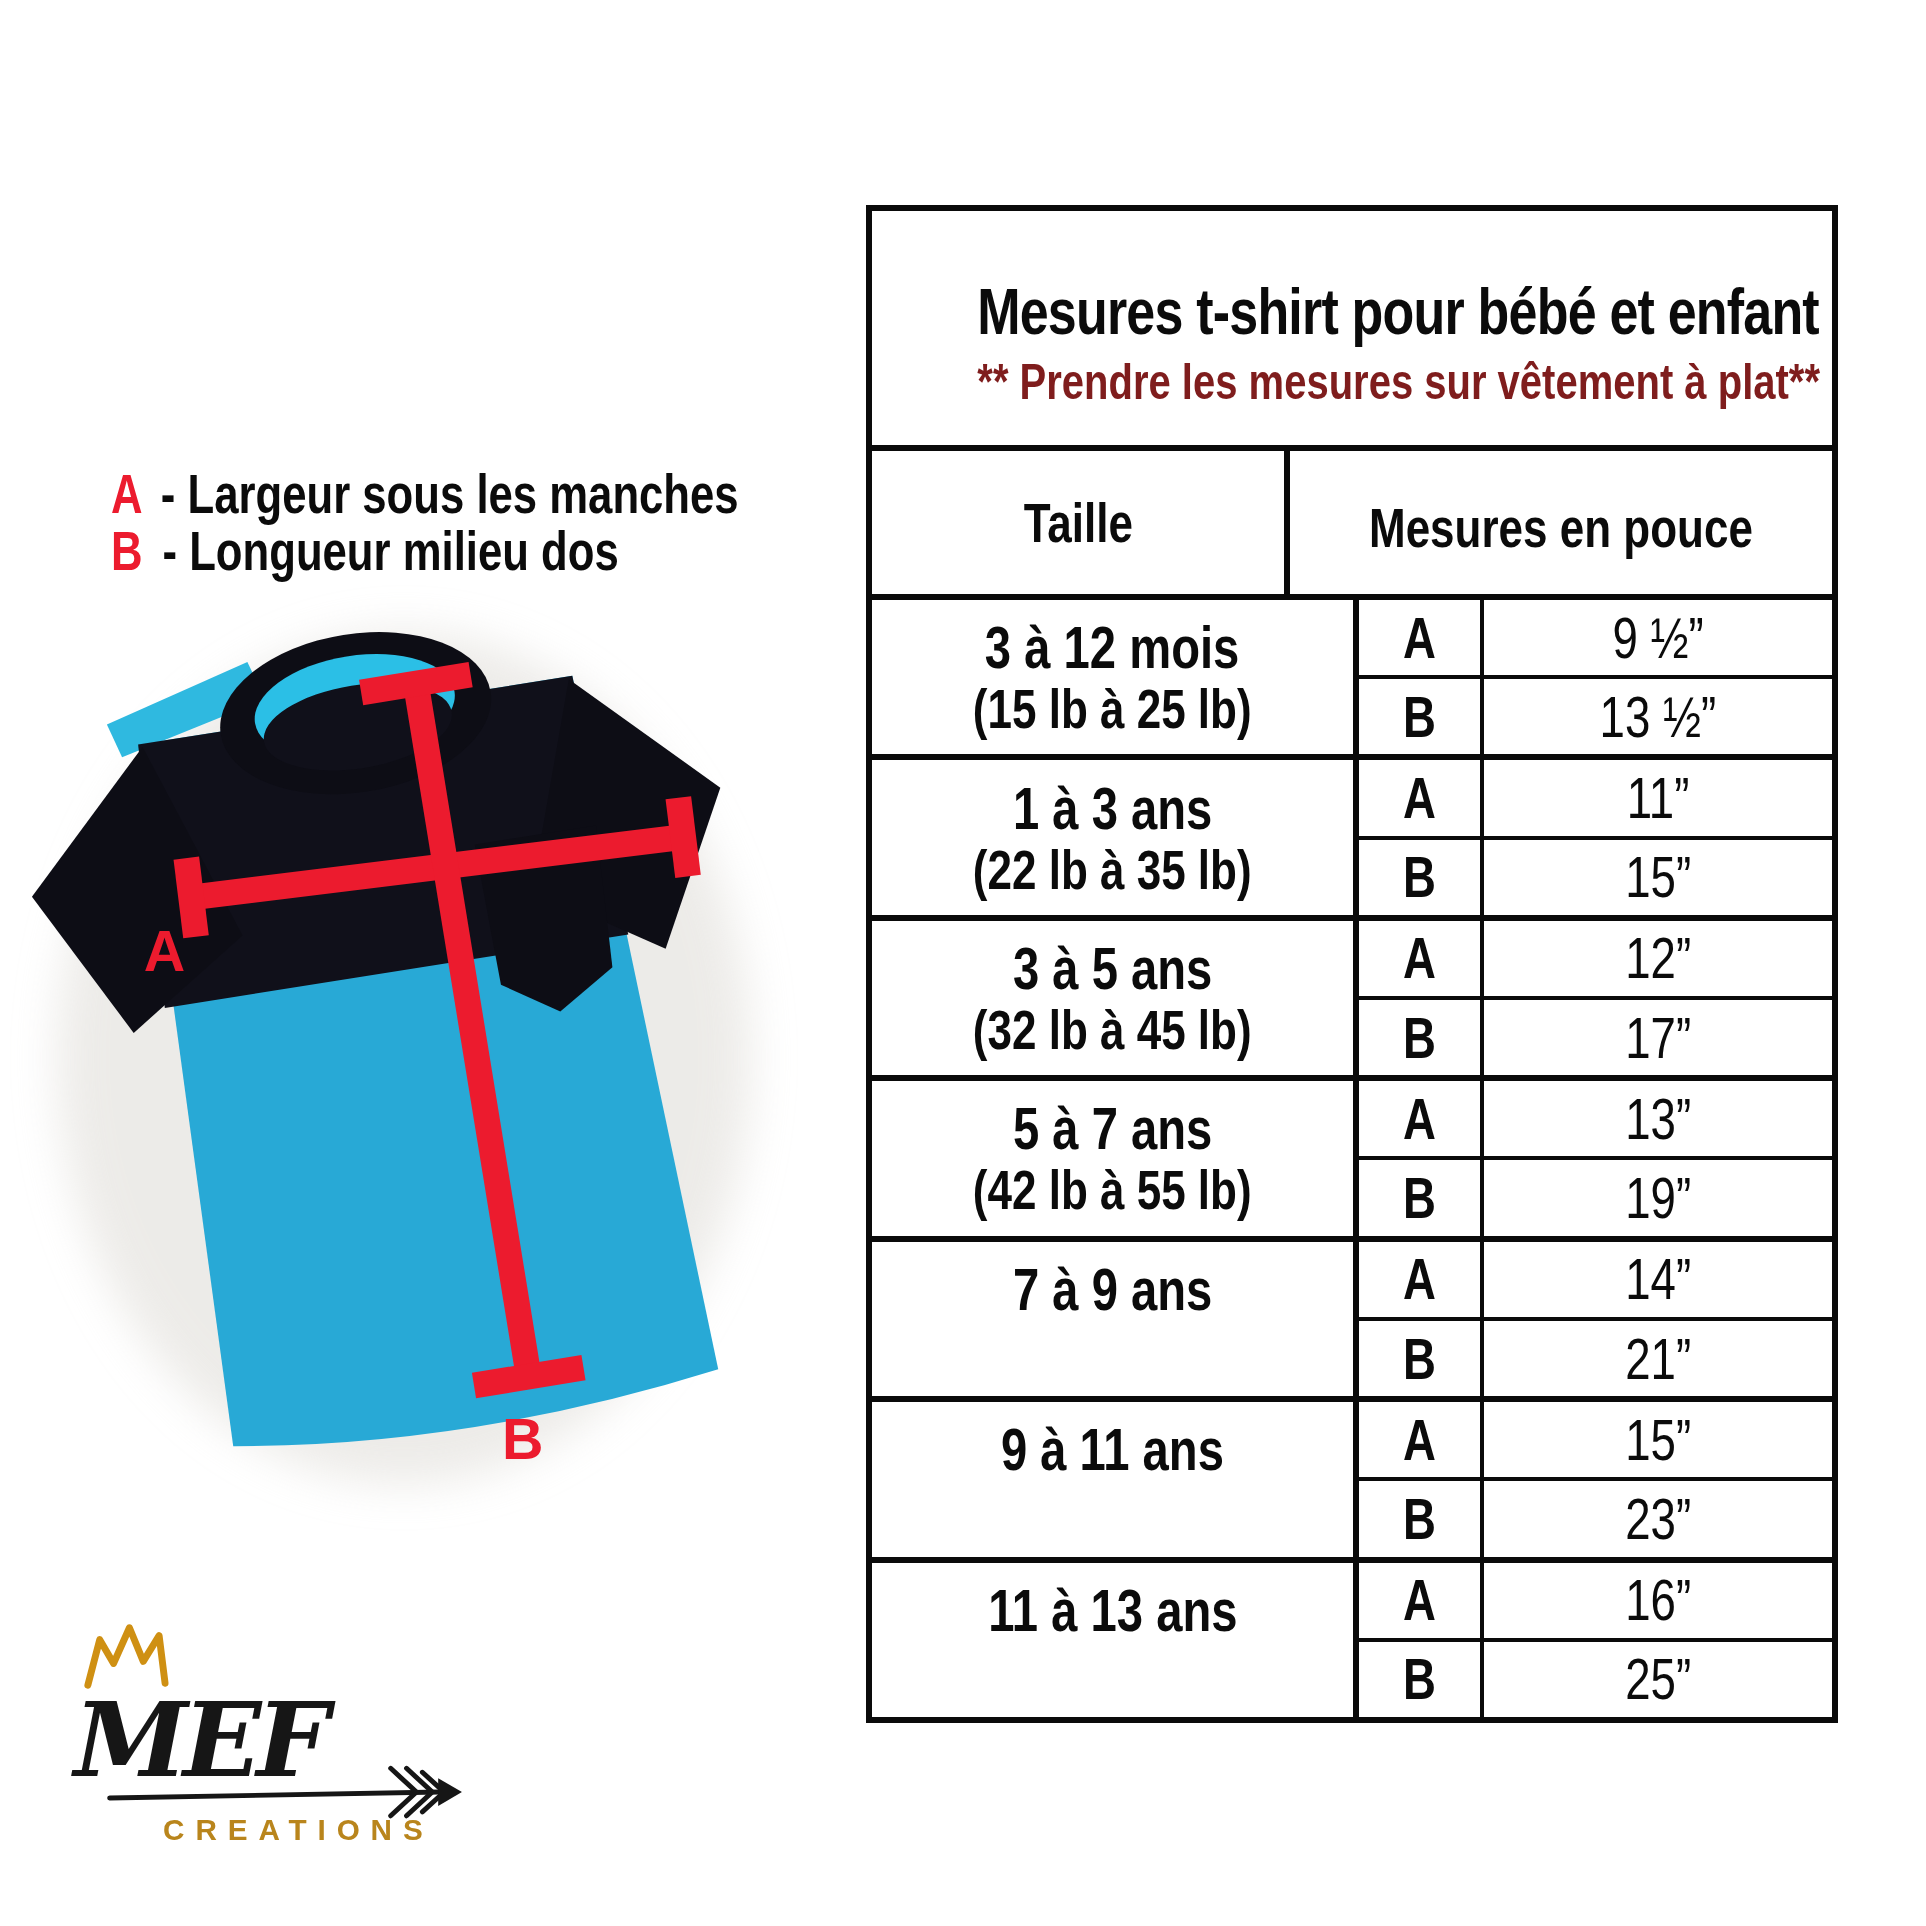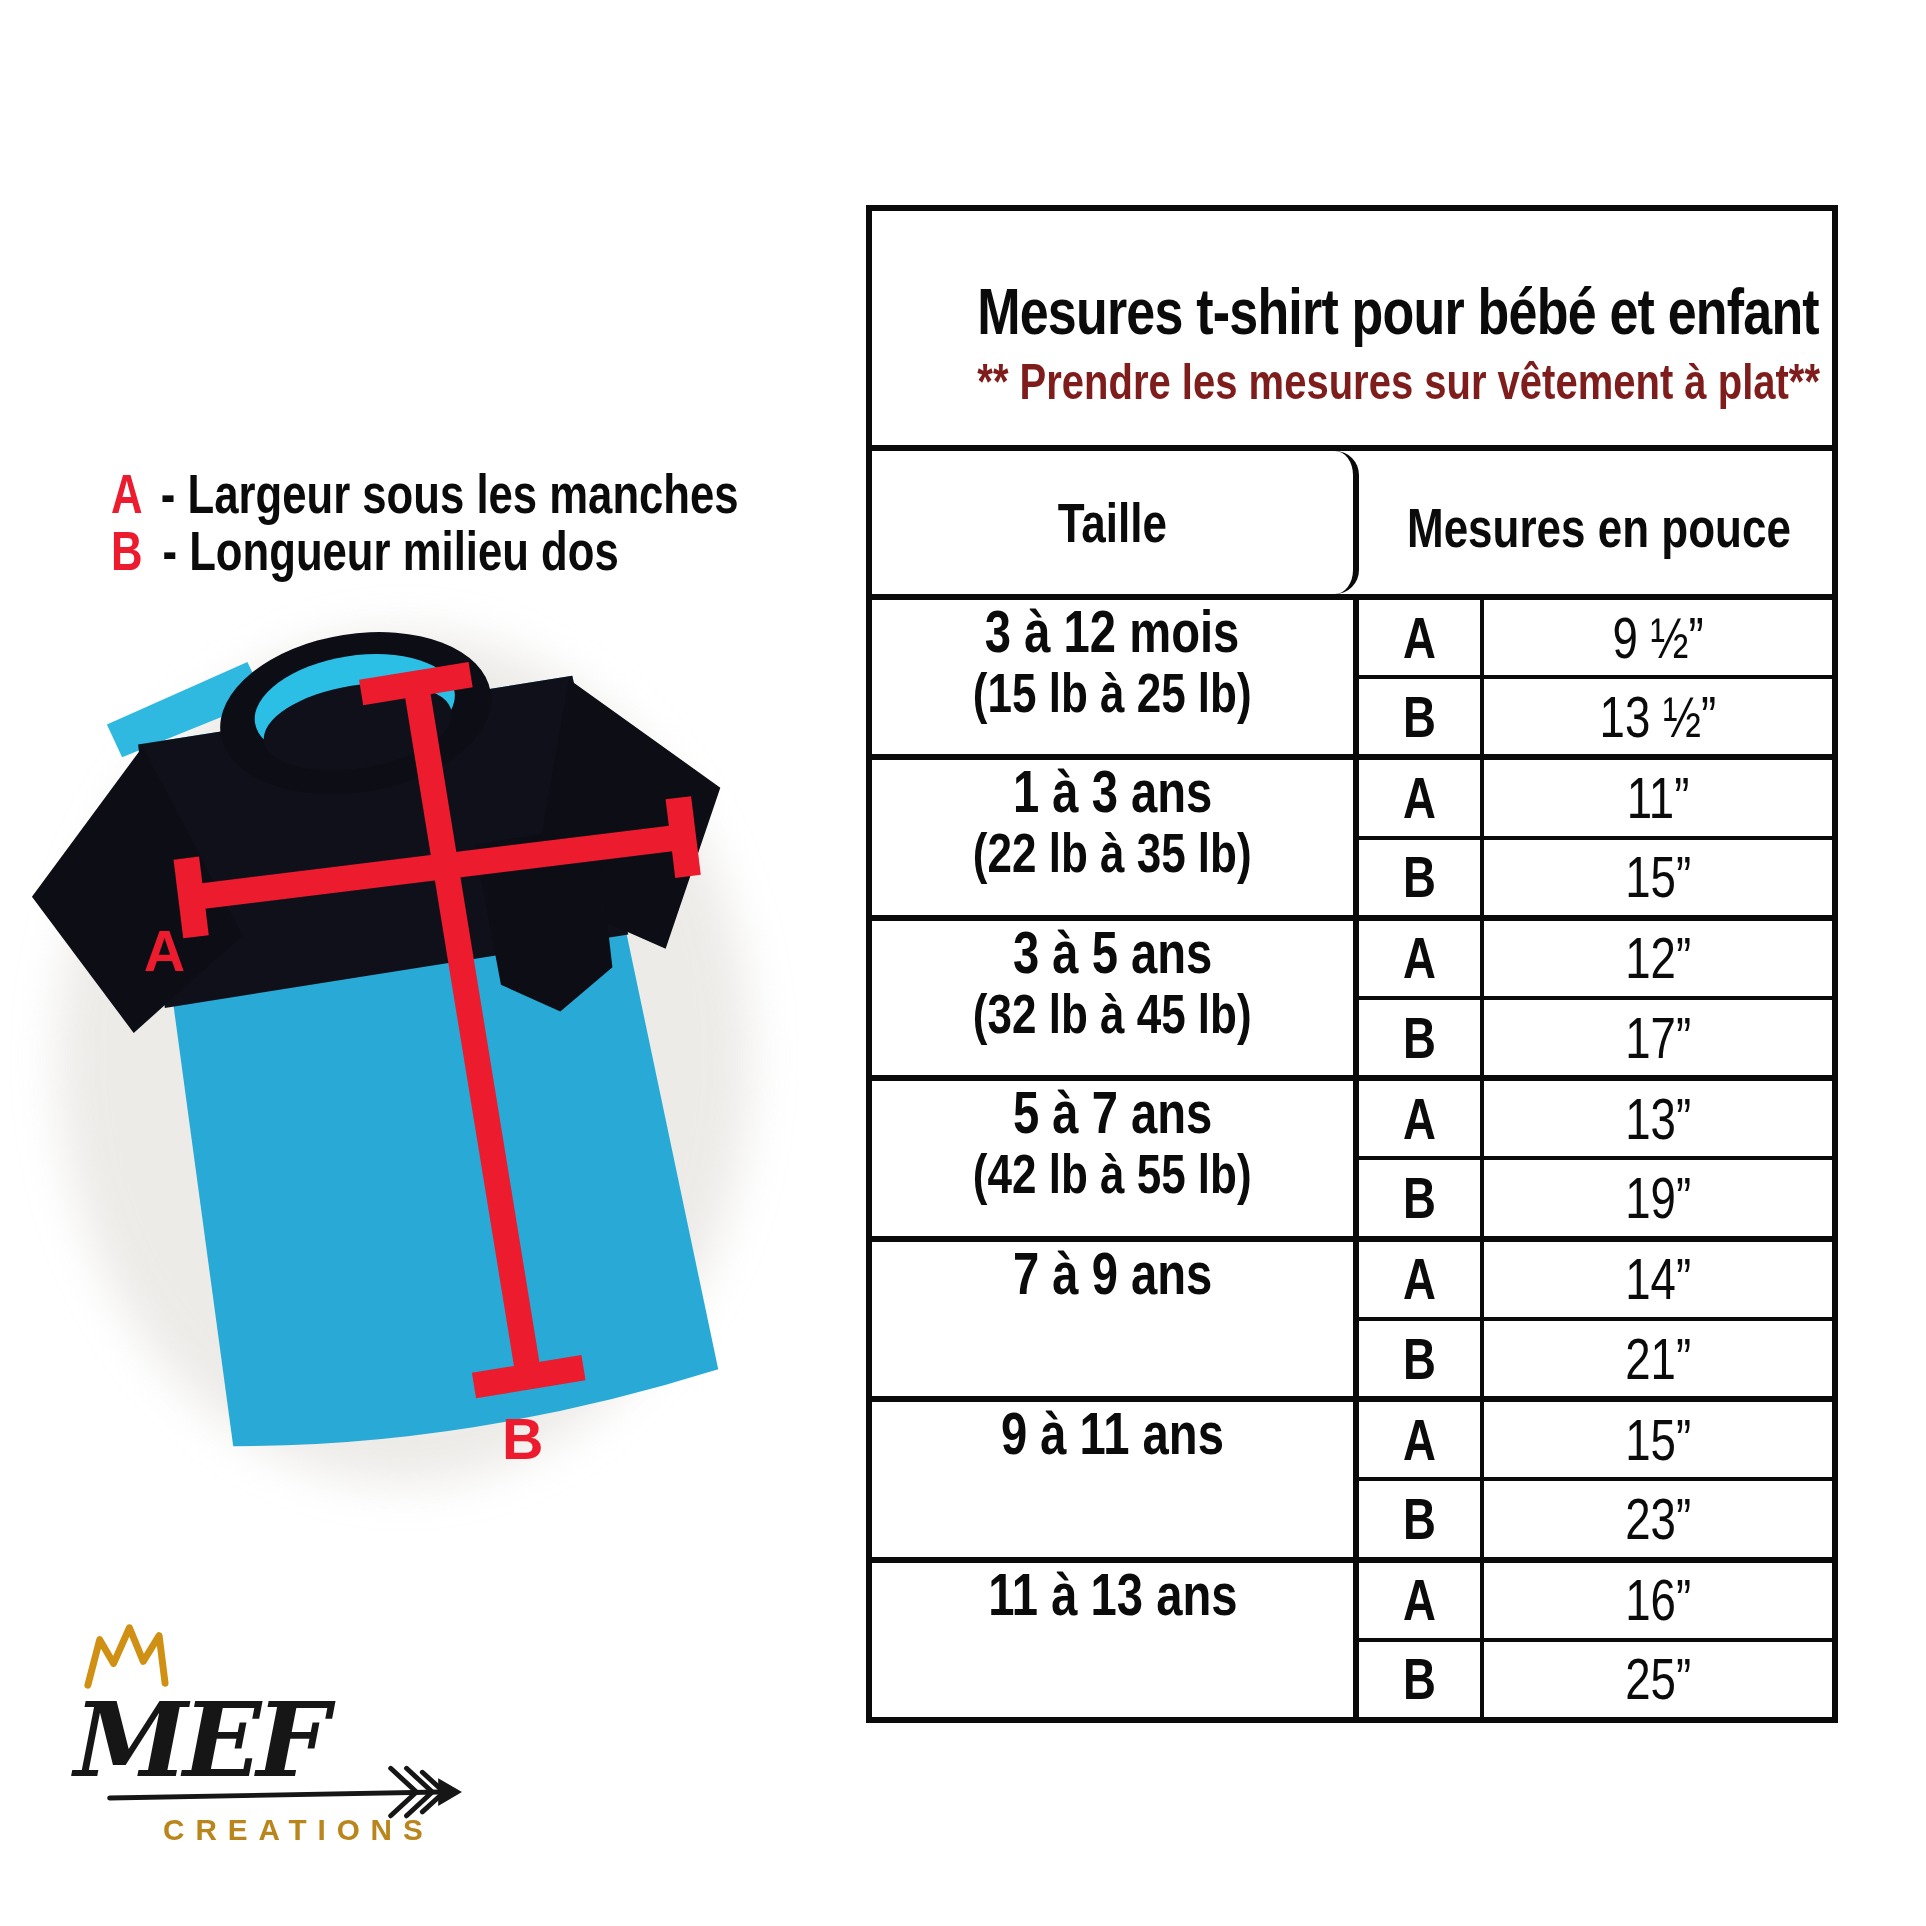--- a/index.html
+++ b/index.html
@@ -30,28 +30,28 @@
     display:flex;flex-direction:column;
   }
   .title-block{
     height:205px;box-sizing:border-box;border-bottom:6px solid #0a0a0a;
     text-align:center;padding-top:28px;flex:none;margin-top:35px;
   }
   .tbl-title{font-size:65px;font-weight:bold;line-height:75px;letter-spacing:-1px;}
   .tbl-subtitle{font-size:50px;font-weight:bold;line-height:59px;color:#7f1d1d;margin-top:4px;}
   .header-row{height:149px;box-sizing:border-box;border-bottom:6px solid #0a0a0a;display:flex;flex:none;}
   .h-cell{display:flex;align-items:center;justify-content:center;font-size:55px;font-weight:bold;box-sizing:border-box;}
-  .h-taille{width:487px;border-right:6px solid #0a0a0a;flex:none;border-radius:24px;}
+  .h-taille{width:418px;border-right:6px solid #0a0a0a;flex:none;}
   .h-mesures{flex:1;margin-top:10px;}
   .rows{flex:1;display:flex;flex-direction:column;}
   .trow{flex:1;display:flex;box-sizing:border-box;border-bottom:6px solid #0a0a0a;}
   .trow:last-child{border-bottom:none;}
   .taille-cell{
     width:487px;flex:none;box-sizing:border-box;border-right:6px solid #0a0a0a;
-    display:flex;flex-direction:column;align-items:center;
+    display:flex;flex-direction:column;align-items:center;justify-content:center;
   }
   .size-label{font-size:59px;font-weight:bold;line-height:65px;}
   .size-weight{font-size:55px;font-weight:bold;line-height:57px;}
   .size-weight:empty{display:none;}
   .subrows{flex:1;display:flex;flex-direction:column;}
   .subrow{flex:1;display:flex;box-sizing:border-box;}
   .subrow:first-child{border-bottom:4px solid #0a0a0a;}
   .letter-cell{
     width:125px;flex:none;box-sizing:border-box;border-right:4px solid #0a0a0a;
     display:flex;align-items:center;justify-content:center;

